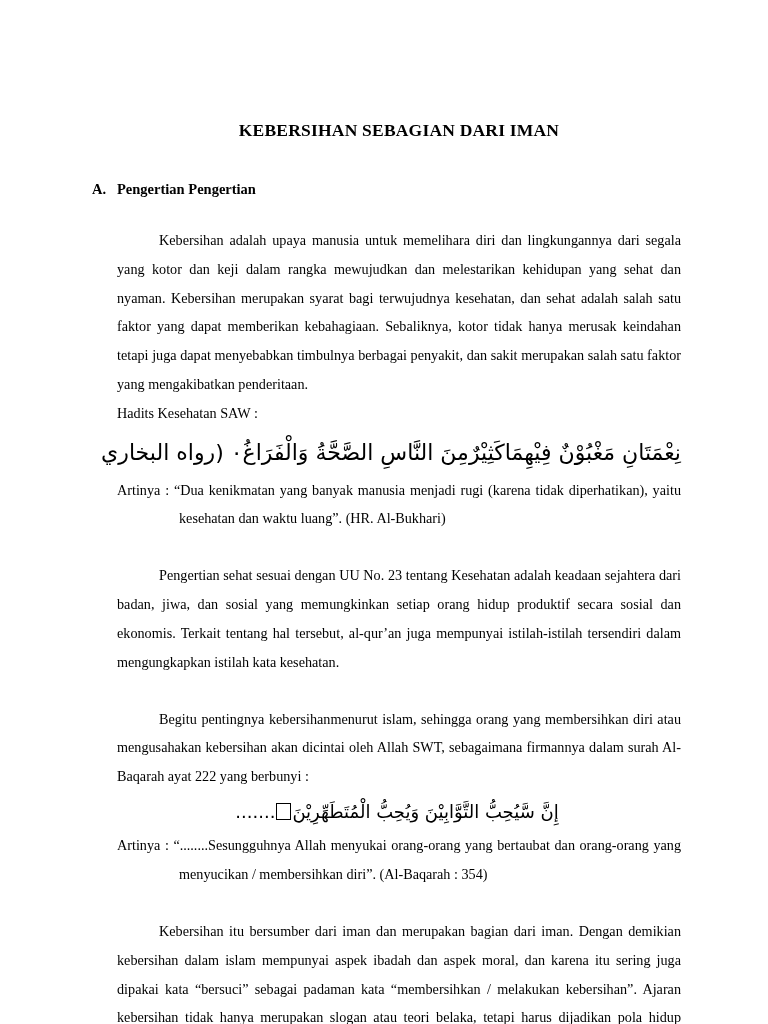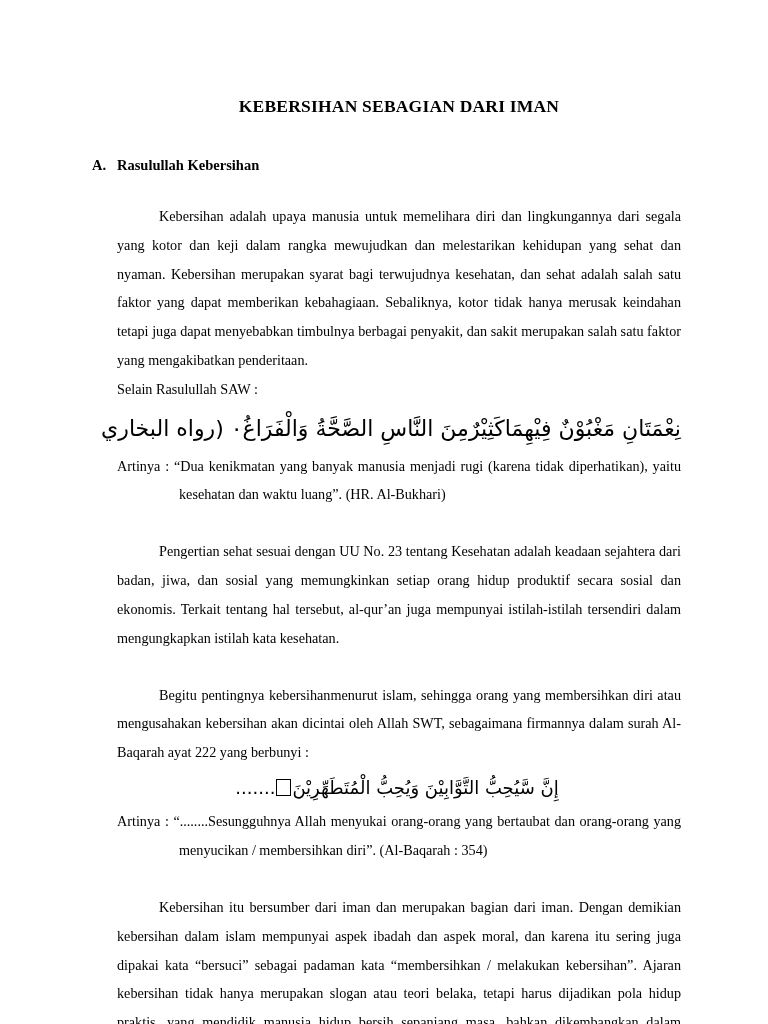--- a/index.html
+++ b/index.html
@@ -30,21 +30,21 @@
     width: 564px;
   }
 
   .doc-title {
     text-align: center;
     font-family: "Liberation Serif", "DejaVu Serif", serif;
     font-weight: bold;
     font-size: 17.5px;
     letter-spacing: 0.2px;
     margin: 0;
-    padding-top: 96px;
+    padding-top: 120px;
   }
 
   .section-heading {
     display: flex;
     align-items: flex-start;
     margin-top: 40px;
     margin-left: -25px;
     font-weight: bold;
     font-size: 14.5px;
     font-family: "Liberation Serif", "DejaVu Serif", serif;
@@ -111,26 +111,26 @@
 </head>
 <body>
 
 <div class="page">
   <div class="content">
 
     <h1 class="doc-title">KEBERSIHAN SEBAGIAN DARI IMAN</h1>
 
     <div class="section-heading">
       <span class="marker">A.</span>
-      <span class="heading-text">Rasulullah Kebersihan</span>
+      <span class="heading-text">Pengertian Pengertian</span>
     </div>
 
     <p class="body indent">Kebersihan adalah upaya manusia untuk memelihara diri dan lingkungannya dari segala yang kotor dan keji dalam rangka mewujudkan dan melestarikan kehidupan yang sehat dan nyaman. Kebersihan merupakan syarat bagi terwujudnya kesehatan, dan sehat adalah salah satu faktor yang dapat memberikan kebahagiaan. Sebaliknya, kotor tidak hanya merusak keindahan tetapi juga dapat menyebabkan timbulnya berbagai penyakit, dan sakit merupakan salah satu faktor yang mengakibatkan penderitaan.</p>
 
-    <p class="body noindent">Selain Rasulullah SAW :</p>
+    <p class="body noindent">Hadits Kesehatan SAW :</p>
 
     <div class="arabic">نِعْمَتَانِ مَغْبُوْنٌ فِيْهِمَاكَثِيْرٌمِنَ النَّاسِ الصَّحَّةُ وَالْفَرَاغُ٠ (رواه البخاري</div>
 
     <p class="artinya">Artinya : “Dua kenikmatan yang banyak manusia menjadi rugi (karena tidak diperhatikan), yaitu kesehatan dan waktu luang”. (HR. Al-Bukhari)</p>
 
     <p class="body indent">Pengertian sehat sesuai dengan UU No. 23 tentang Kesehatan adalah keadaan sejahtera dari badan, jiwa, dan sosial yang memungkinkan setiap orang hidup produktif secara sosial dan ekonomis. Terkait tentang hal tersebut, al-qur’an juga mempunyai istilah-istilah tersendiri dalam mengungkapkan istilah kata kesehatan.</p>
 
     <p class="body indent">Begitu pentingnya kebersihanmenurut islam, sehingga orang yang membersihkan diri atau mengusahakan kebersihan akan dicintai oleh Allah SWT, sebagaimana firmannya dalam surah Al-Baqarah ayat 222 yang berbunyi :</p>
 
     <div class="arabic verse">

